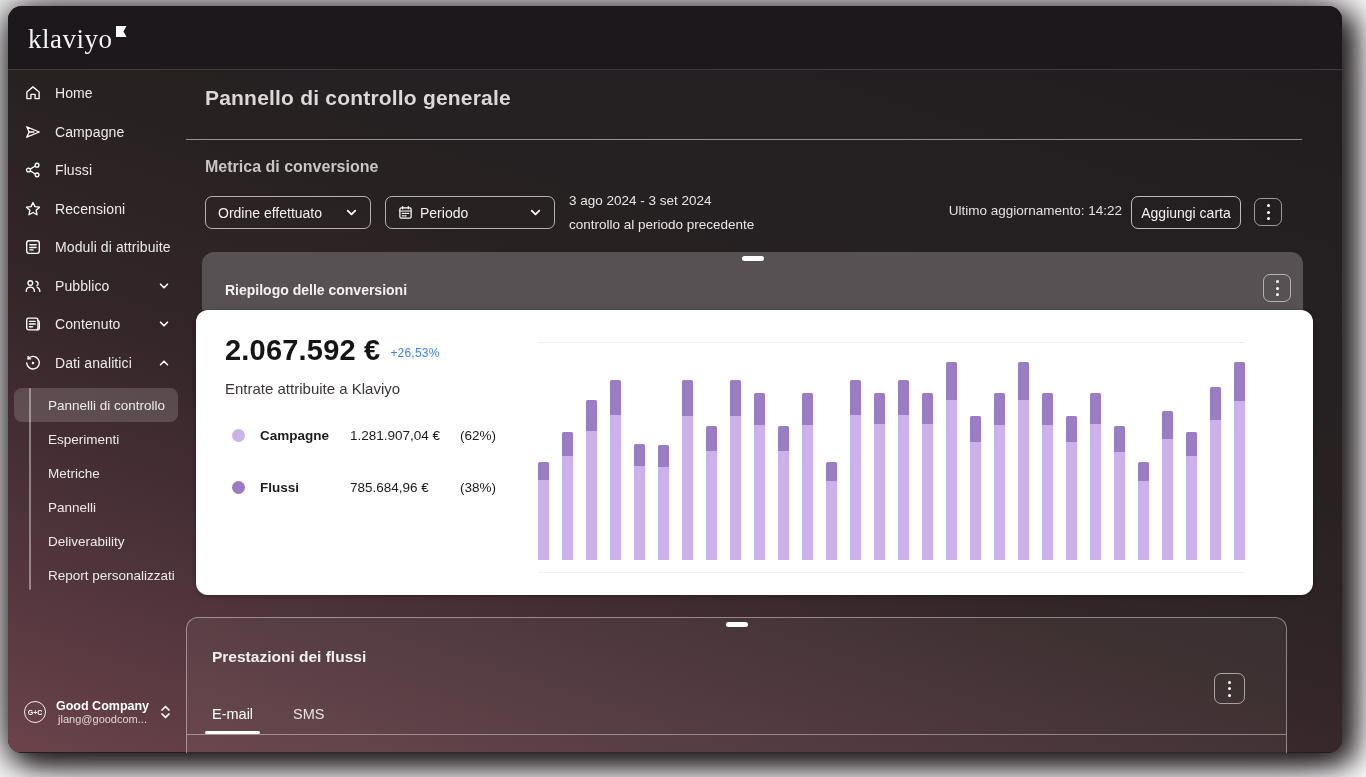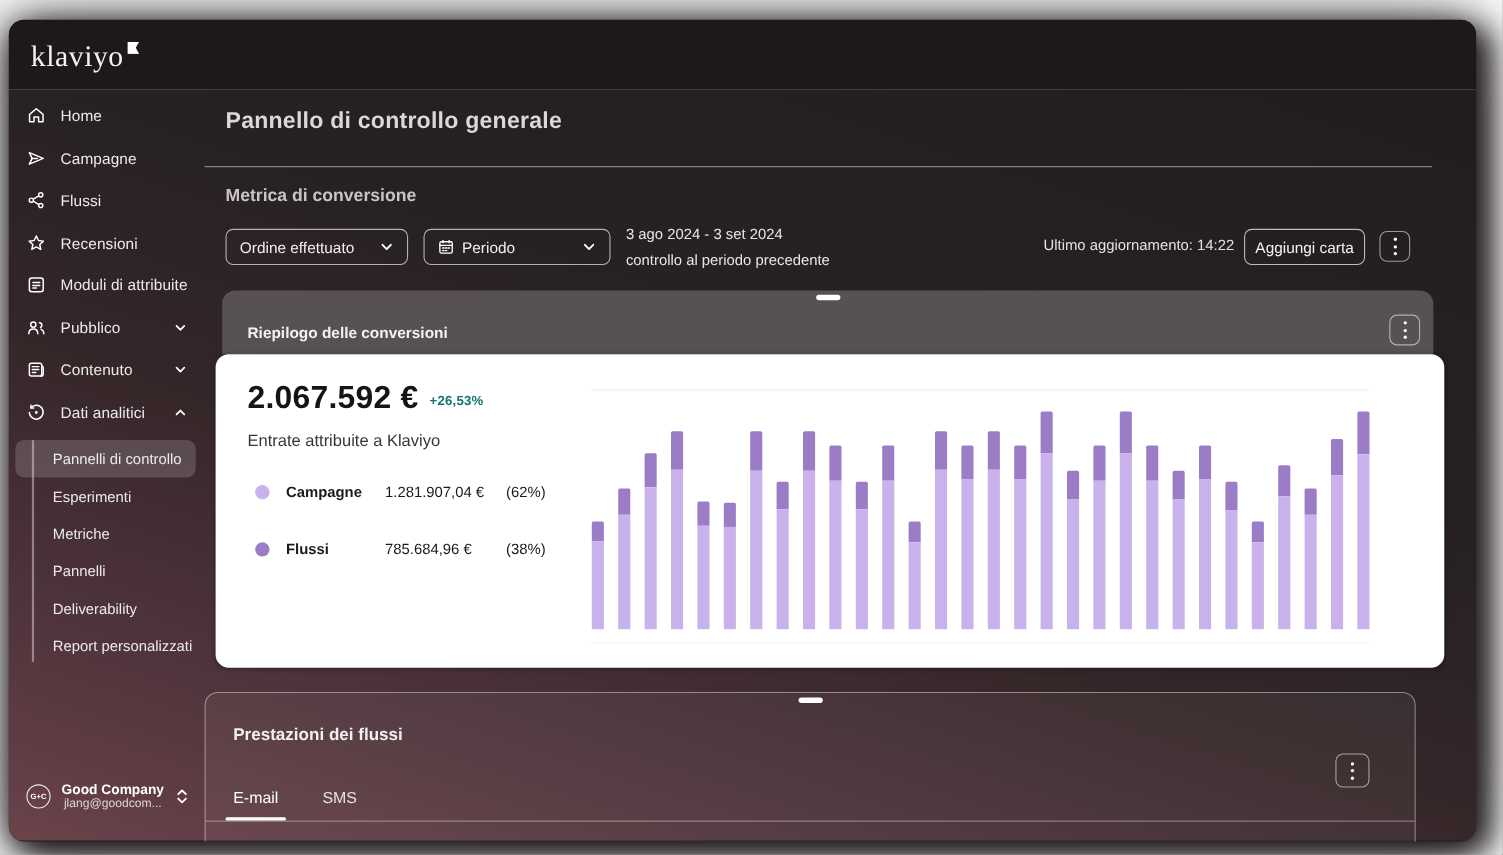--- a/index.html
+++ b/index.html
@@ -3,21 +3,20 @@
 <meta charset="utf-8">
 <style>
   * { margin:0; padding:0; box-sizing:border-box; }
   html,body { width:1366px; height:777px; background:#ffffff; font-family:"Liberation Sans", sans-serif; overflow:hidden; }
   .page { position:relative; width:1366px; height:777px; }
 
   .window {
     position:absolute; left:8px; top:6px; width:1334px; height:747px;
     border-radius:14px; overflow:hidden; background:#231f21;
     box-shadow:0 6px 30px rgba(15,10,13,0.85), 0 0 70px rgba(25,18,22,0.55), 14px 10px 26px rgba(15,10,13,0.7);
-    margin-top:12px;
   }
 
   
   .topbar { position:relative; height:64px; background:#1c181b; border-bottom:1px solid rgba(255,255,255,0.16); }
   .logo { position:absolute; left:20px; top:18px; color:#f5f2f3; font-family:"Liberation Serif", serif; font-size:27px; letter-spacing:0.5px; cursor:pointer; }
   .logo .flag { position:absolute; right:-14px; top:2px; width:11px; height:11px; background:#ffffff; display:inline-block;
     clip-path:polygon(0 0, 100% 0, 72% 50%, 100% 100%, 0 100%); }
 
   
   .winbody { position:relative; display:flex; height:682px;
@@ -69,21 +68,21 @@
   .kebab-top { position:absolute; left:1068px; top:128px; width:28px; height:28px; }
 
   
   .card1-header { position:absolute; left:16px; top:182px; width:1101px; height:58px; background:#585153; border-radius:12px 12px 0 0; }
   .drag-handle { position:absolute; left:50%; top:4px; transform:translateX(-50%); width:22px; height:5px; border-radius:3px; background:#ffffff; cursor:grab; }
   .card1-title { position:absolute; left:23px; top:30px; font-size:14px; font-weight:700; color:#f4f1f2; }
   .kebab-card1 { position:absolute; right:12px; top:22px; width:28px; height:28px; }
 
   .card1-body { position:absolute; left:10px; top:240px; width:1117px; height:285px; background:#ffffff; border-radius:12px; box-shadow:0 1px 5px rgba(0,0,0,0.35); }
   .big-number { position:absolute; left:29px; top:24px; font-size:29px; font-weight:700; color:#171415; letter-spacing:0.2px; }
-  .delta { font-size:12px; font-weight:700; color:#0f766e; margin-left:10px; vertical-align:3px; }
+  .delta { font-size:12px; font-weight:400; color:#3b82f6; margin-left:10px; vertical-align:3px; }
   .card-subtitle { position:absolute; left:29px; top:70px; font-size:15px; color:#3a3537; }
 
   .legend-row { position:absolute; left:36px; display:flex; align-items:center; font-size:13.5px; color:#1d1a1b; }
   .legend-row.r0 { top:118px; }
   .legend-row.r1 { top:170px; }
   .legend-dot { width:13px; height:13px; border-radius:50%; margin-right:15px; flex:0 0 13px; }
   .legend-name { width:90px; font-weight:700; }
   .legend-value { width:110px; }
   .legend-pct { }
 

